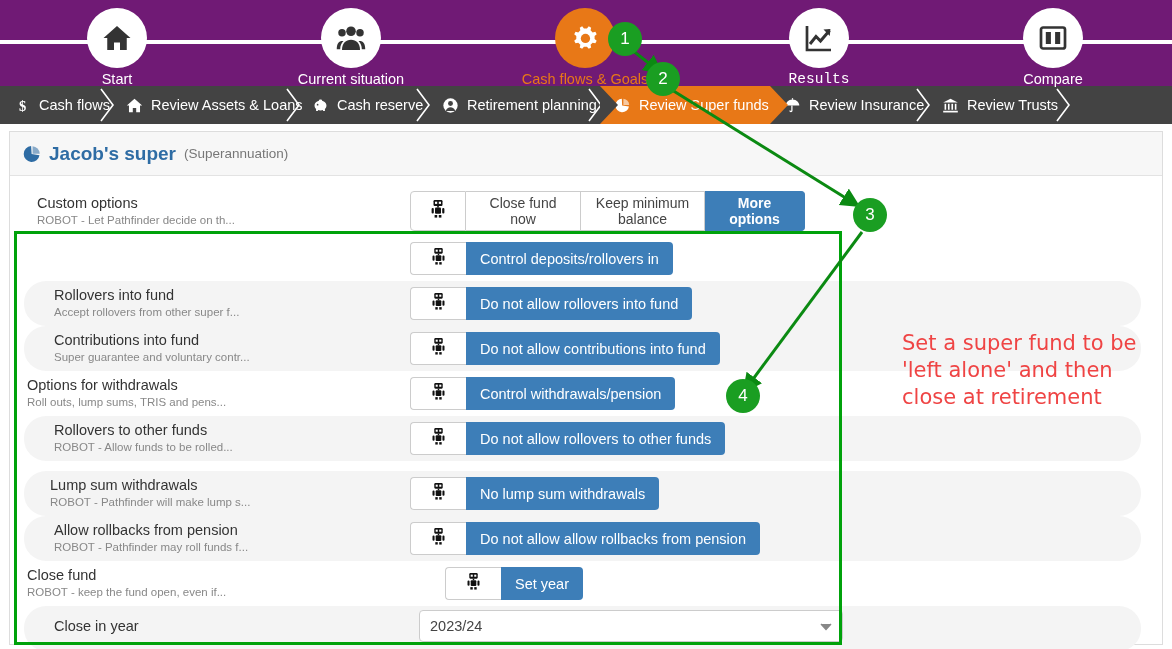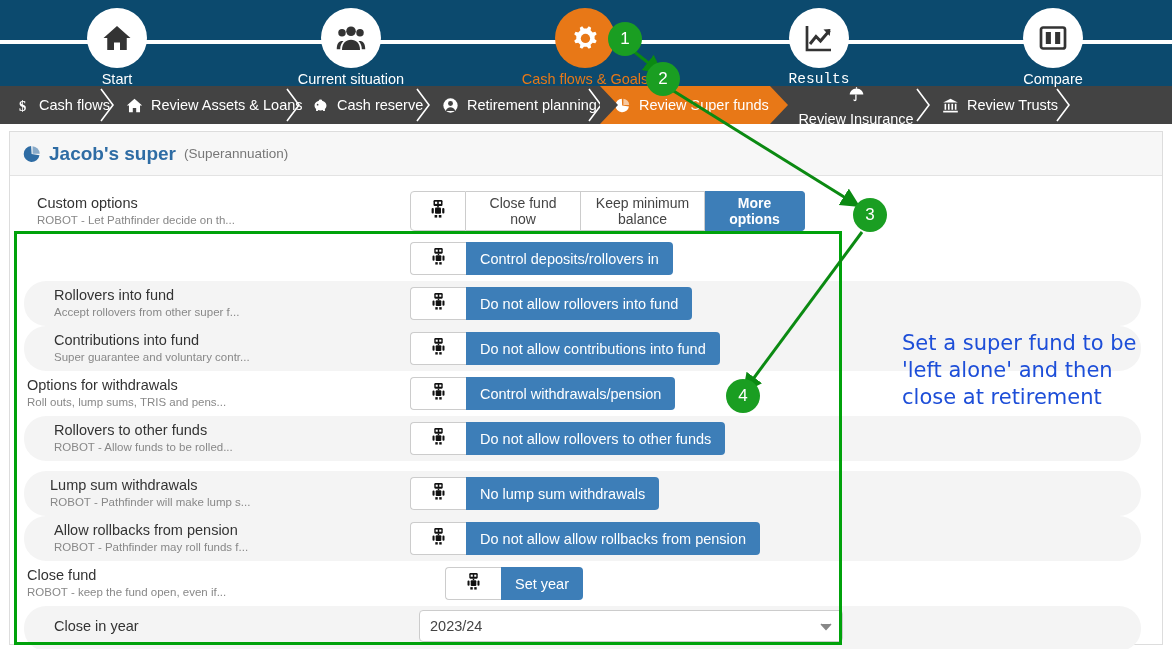--- a/index.html
+++ b/index.html
@@ -7,21 +7,21 @@
   body {
     font-family: "Liberation Sans", sans-serif;
     background:#ffffff;
     position:relative;
     -webkit-font-smoothing:antialiased;
   }
 
   
   #topbar{
     position:absolute; left:0; top:0; width:1172px; height:86px;
-    background:#0c4a6e;
+    background:#701a75;
   }
   #topbar .rail{
     position:absolute; left:0; top:40px; width:1172px; height:4px;
     background:#ffffff;
   }
   .wizstep{
     position:absolute; top:0; width:170px; height:86px; text-align:center;
   }
   .wizcircle{
     width:60px; height:60px; border-radius:50%;
@@ -123,21 +123,21 @@
 
   
   #greenframe{
     position:absolute; left:14px; top:231px; width:828px; height:414px;
     border:3px solid #00a20b; pointer-events:none; z-index:5;
   }
 
   
   #annot{
     position:absolute; left:902px; top:330px; width:250px;
-    color:#1d4ed8; font-size:21px; line-height:27px;
+    color:#ef4444; font-size:21px; line-height:27px;
     font-family:"DejaVu Sans", sans-serif; z-index:7;
   }
 
   
   .badge{
     position:absolute; width:34px; height:34px; border-radius:50%;
     background:#1a9e22; color:#ffffff; font-size:17px;
     display:flex; align-items:center; justify-content:center; z-index:9;
   }
 
@@ -254,21 +254,21 @@
         </svg></div>
       <div class="crumb active" style="left: 600px; width: 170px;">
         <span style="display:flex;align-items:center;">
           <svg width="17" height="17" viewBox="0 0 20 20">
             <path d="M9.2 2 A8 8 0 1 0 17.6 11.2 L9.6 10 Z" fill="#ffffff"></path>
             <path d="M11 2.1 A8 8 0 0 1 17.9 9.4 L11 9.4 Z" fill="#ffffff" opacity="0.6"></path>
           </svg>
         </span>
         <span>Review Super funds</span>
       </div>
-      <div class="crumb" style="left: 770px; width: 158px; flex-direction: column;">
+      <div class="crumb" style="left: 770px; width: 158px;">
         <span style="display:flex;align-items:center;">
           <svg width="17" height="17" viewBox="0 0 20 20">
             <path d="M10 3 C5 3 2 7 2 10 L18 10 C18 7 15 3 10 3 Z" fill="#ffffff"></path>
             <path d="M9.3 10 L9.3 16 C9.3 17.6 7 17.6 7 16" stroke="#ffffff" stroke-width="1.5" fill="none"></path>
             <path d="M10 1.4 L10 3.2" stroke="#ffffff" stroke-width="1.4"></path>
           </svg>
         </span>
         <span>Review Insurance</span>
       </div>
       <div class="chev" style="left: 914px;"><svg width="20" height="38" viewBox="0 0 20 38">

